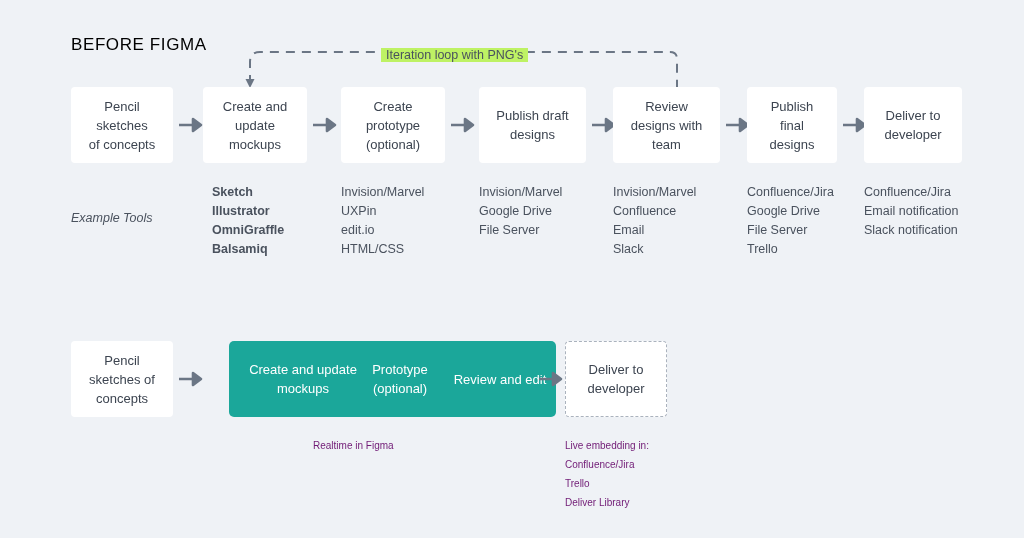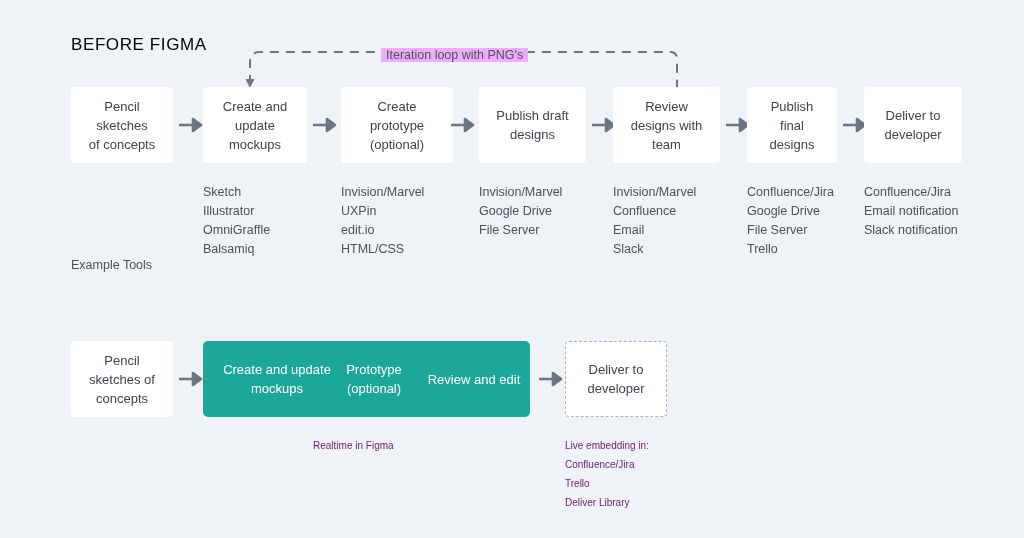--- a/index.html
+++ b/index.html
@@ -51,20 +51,21 @@
   .box-dashed {
     background: #ffffff;
     border: 1px dashed #aab2bd;
   }
 
   
   .green-box {
     position: absolute;
     background: #1ba79a;
     border-radius: 5px;
+    margin-left: 26px;
   }
   .green-label {
     position: absolute;
     color: #ffffff;
     font-size: 13px;
     line-height: 19px;
     text-align: center;
     top: 50%;
     transform: translateY(-50%);
   }
@@ -82,24 +83,24 @@
     position: absolute;
     font-size: 12.5px;
     line-height: 19px;
     color: #4a525e;
     white-space: nowrap;
   }
   .tools-col div { white-space: nowrap; }
 
   .example-tools-label {
     position: absolute;
+    font-style: italic;
     font-size: 12.5px;
     color: #4a525e;
     white-space: nowrap;
-    margin-top: 47px;
   }
 
   .caption {
     position: absolute;
     font-size: 10px;
     line-height: 19px;
     color: #701a75;
     white-space: nowrap;
   }
 
@@ -110,21 +111,21 @@
     top: 44px;
     width: 440px;
     height: 46px;
   }
   #loop-label {
     position: absolute;
     left: 381px;
     top: 48px;
     font-size: 12.5px;
     color: #4a525e;
-    background: #f0abfc;
+    background: #bef264;
     padding: 0 5px;
     white-space: nowrap;
   }
 </style>
 </head>
 <body>
 
 <div id="canvas">
 
   <div class="section-title" id="title-before">BEFORE FIGMA</div>
@@ -158,21 +159,21 @@
       <span>mockups</span>
     </div>
   </div>
 
   <div class="arrow" style="left:313px; top:117px;">
     <svg width="26" height="16" viewBox="0 0 26 16">
       <path d="M0 8 L16 8 M14 2 L22 8 L14 14 Z" fill="#6b7685" stroke="#6b7685" stroke-width="2.6" stroke-linejoin="round"></path>
     </svg>
   </div>
 
-  <div class="box" style="left:341px; top:87px; width:112px; height:76px;">
+  <div class="box" style="left:341px; top:87px; width:104px; height:76px;">
     <div>
       <span>Create</span>
       <span>prototype</span>
       <span>(optional)</span>
     </div>
   </div>
 
   <div class="arrow" style="left:451px; top:117px;">
     <svg width="26" height="16" viewBox="0 0 26 16">
       <path d="M0 8 L16 8 M14 2 L22 8 L14 14 Z" fill="#6b7685" stroke="#6b7685" stroke-width="2.6" stroke-linejoin="round"></path>
@@ -222,21 +223,21 @@
 
   <div class="box" style="left:864px; top:87px; width:98px; height:76px;">
     <div>
       <span>Deliver to</span>
       <span>developer</span>
     </div>
   </div>
 
   <div class="example-tools-label" style="left:71px; top:211px;">Example Tools</div>
 
-  <div class="tools-col" style="left:203px; top:183px;">
+  <div class="tools-col" style="left:212px; top:183px;font-weight:bold;">
     <div>Sketch</div>
     <div>Illustrator</div>
     <div>OmniGraffle</div>
     <div>Balsamiq</div>
   </div>
 
   <div class="tools-col" style="left:341px; top:183px;">
     <div>Invision/Marvel</div>
     <div>UXPin</div>
     <div>edit.io</div>

